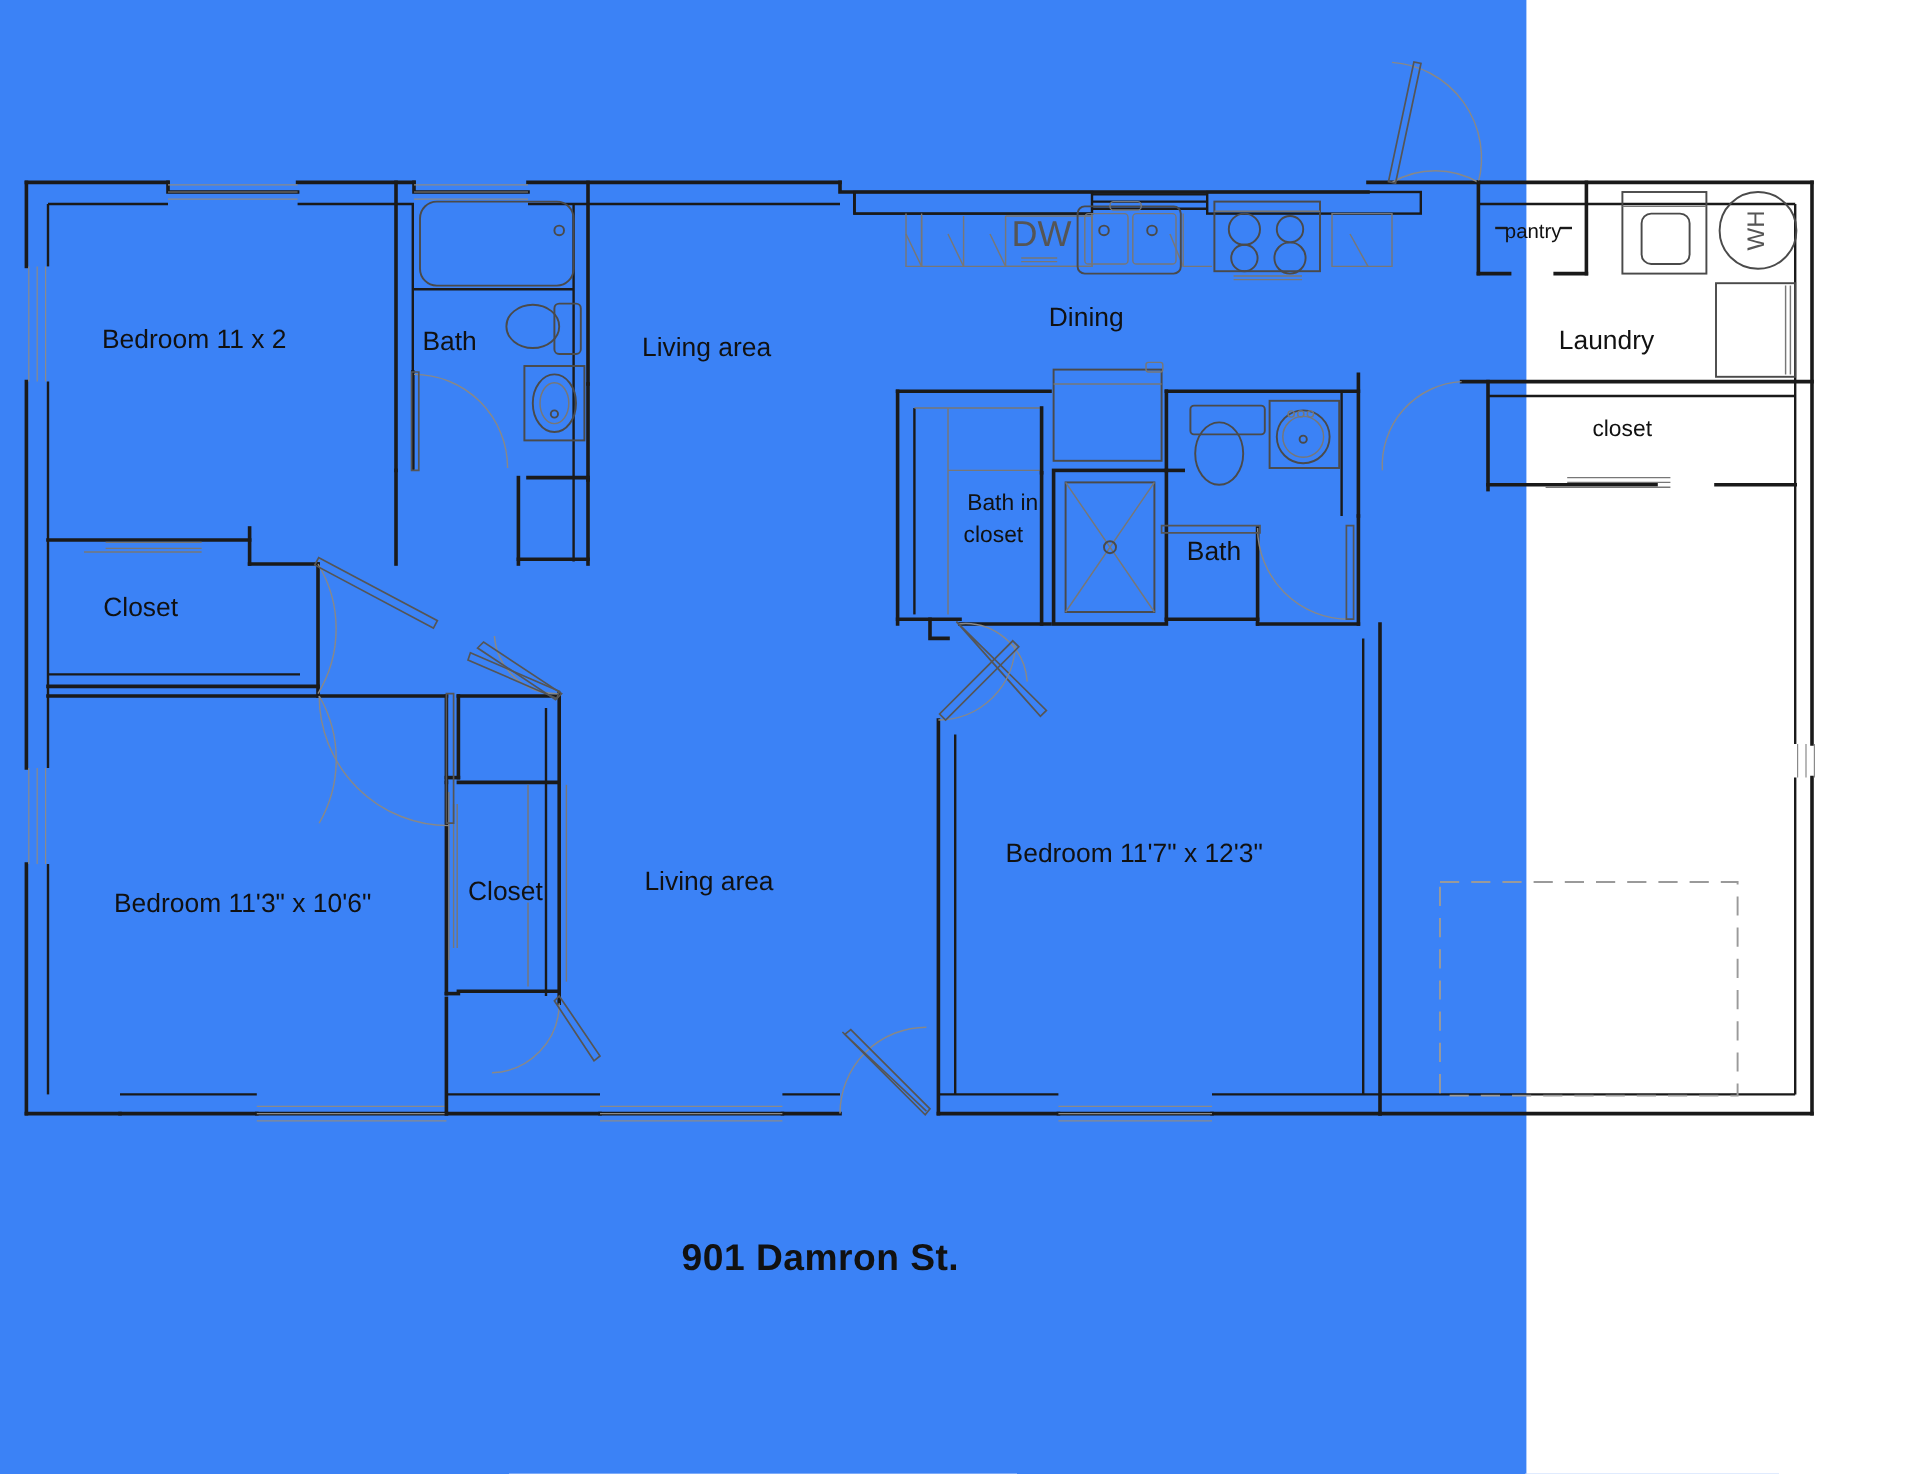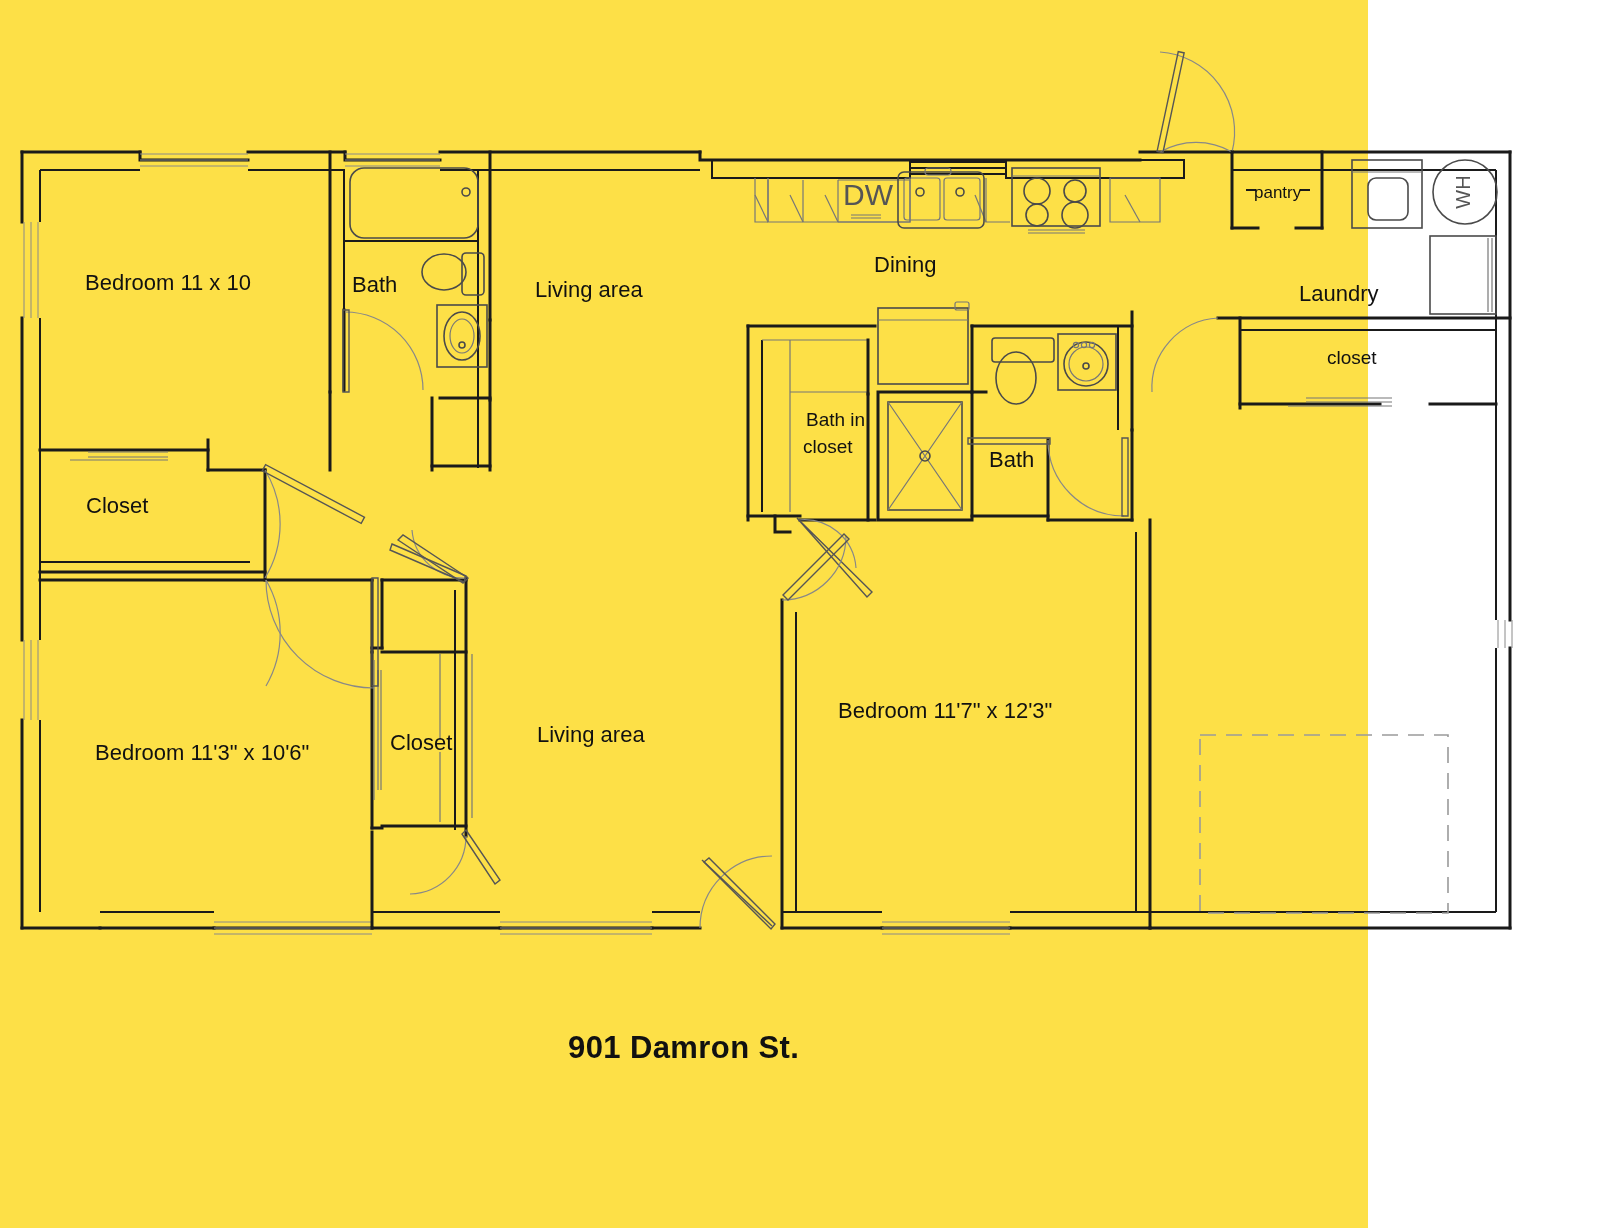--- a/index.html
+++ b/index.html
@@ -1,18 +1,18 @@
 <!DOCTYPE html>
 <html><head>
 <meta charset="utf-8">
 <style>
   html,body{margin:0;padding:0;background:#ffffff;}
   body{width:1600px;height:1228px;overflow:hidden;
        font-family:"Liberation Sans",sans-serif;color:#111;}
-  #stage{position:relative;width:1368px;height:1228px;background:#fde047;}
+  #stage{position:relative;width:1272px;height:1228px;background:#3b82f6;}
   svg#plan{position:absolute;left:0;top:0;width:1600px;height:1228px;}
   .wall{fill:none;stroke:#1a1a1a;stroke-width:3;stroke-linecap:square;stroke-linejoin:miter;}
   .wallthin{fill:none;stroke:#1a1a1a;stroke-width:2;}
   .fix{fill:none;stroke:#4a4a4a;stroke-width:1.6;}
   .fixlight{fill:none;stroke:#777;stroke-width:1.2;}
   .door{fill:none;stroke:#555;stroke-width:1.4;}
   .swing{fill:none;stroke:#888;stroke-width:1.2;}
   .win{fill:none;stroke:#8a8a8a;stroke-width:1;}
   .dashed{fill:none;stroke:#9a9a9a;stroke-width:1.6;stroke-dasharray:16 10;}
   .lbl{position:absolute;font-size:22px;color:#111;white-space:nowrap;
@@ -327,25 +327,25 @@
       <path class="door" d="M704,862 L709,858 L775,924 L771,929 Z"></path>
       <path class="door" d="M702,860 L772,926"></path>
     </g>
 
     <g>
       <rect class="dashed" x="1200" y="735" width="248" height="178"></rect>
     </g>
 
   </svg>
 
-  <div class="lbl" style="left:85px;  top:270px;">Bedroom 11 x 10</div>
+  <div class="lbl" style="left:85px;  top:270px;">Bedroom 11 x 2</div>
   <div class="lbl" style="left:352px; top:272px;">Bath</div>
   <div class="lbl" style="left:535px; top:277px;">Living area</div>
   <div class="lbl" style="left:874px; top:252px;">Dining</div>
-  <div class="lbl" style="left:1299px;top:281px;">Laundry</div>
+  <div class="lbl" style="left:1299px;top:271px;">Laundry</div>
   <div class="lbl tiny" style="left:1254px;top:183px;">pantry</div>
   <div class="lbl small" style="left:1327px;top:347px;">closet</div>
   <div class="lbl small" style="left:806px;top:409px;">Bath in</div>
   <div class="lbl small" style="left:803px;top:436px;">closet</div>
   <div class="lbl" style="left:989px; top:447px;">Bath</div>
   <div class="lbl" style="left:86px;  top:493px;">Closet</div>
   <div class="lbl" style="left:95px;  top:740px;">Bedroom 11'3" x 10'6"</div>
   <div class="lbl" style="left:390px; top:730px;">Closet</div>
   <div class="lbl" style="left:537px; top:722px;">Living area</div>
   <div class="lbl" style="left:838px; top:698px;">Bedroom 11'7" x 12'3"</div>

